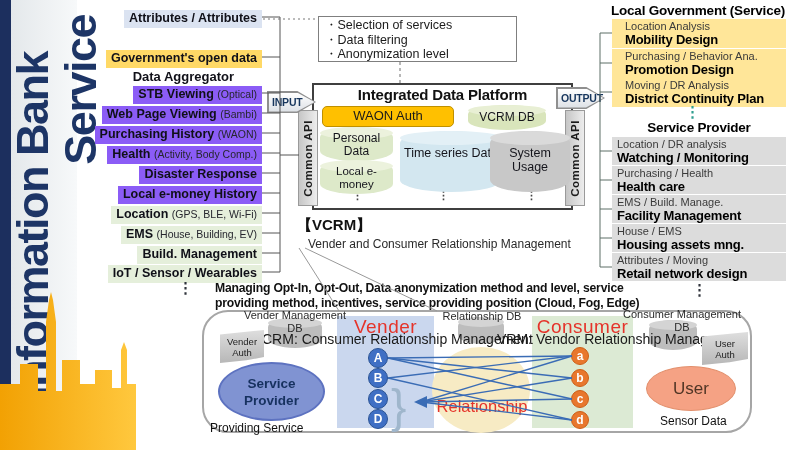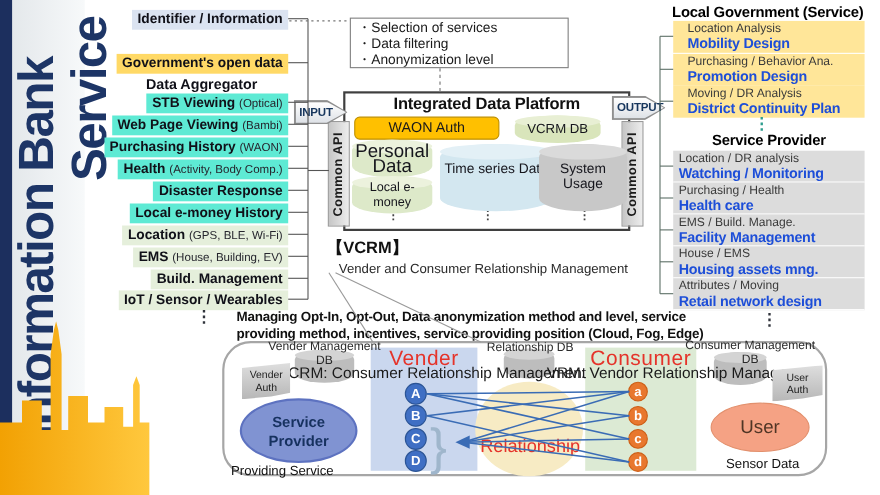--- a/index.html
+++ b/index.html
@@ -17,21 +17,21 @@
   .title-rot .t1 { font-size:45px; line-height:48px; text-align:center; letter-spacing:-1.5px; white-space:nowrap; }
   .title-rot .t2 { font-size:45px; line-height:48px; text-align:right; padding-right:16px; letter-spacing:-1.5px; white-space:nowrap; }
   .skyline { position:absolute; left:0; top:292px; width:136px; height:158px; z-index:3; }
 
   
   .lrow { position:absolute; left:0; width:262px; text-align:right; white-space:nowrap; z-index:4; }
   .lbox { display:inline-block; padding:1.5px 5px 2.5px; font-size:12.5px; font-weight:bold; color:#101018; }
   .lbox .note { font-weight:normal; font-size:10.5px; color:#26262e; }
   .bg-lav { background:#dbe3f1; }
   .bg-yel { background:#ffd966; }
-  .bg-blue { background:#5eead4; }
+  .bg-blue { background:#8b5cf6; }
   .bg-green { background:#e5efdb; }
   .bg-none { background:transparent; }
   .pr28 { padding-right:28px; }
 
   .vdots { position:absolute; font-size:15px; font-weight:bold; color:#30343c; z-index:5; }
   .vdots.teal { color:#2f9e8f; }
   .vdots.small { font-size:11px; color:#444; }
 
   
   .ann-box { position:absolute; left:318px; top:16px; width:199px; height:46px; background:#fff;
@@ -67,21 +67,21 @@
   
   .vcrm-h { position:absolute; left:297px; top:216px; font-size:15px; font-weight:bold; color:#111; z-index:4;text-align:right; }
   .vcrm-d { position:absolute; left:284px; top:237px; font-size:12px; color:#2a2a2a; z-index:4;margin-left:24px; }
   .managing { position:absolute; left:215px; top:281px; z-index:4; }
   .managing div { font-size:12.2px; font-weight:bold; color:#111; line-height:15px; letter-spacing:-0.2px; white-space:nowrap; }
 
   
   .rhdr { position:absolute; font-weight:bold; color:#000; font-size:13.5px; text-align:center; z-index:4; letter-spacing:-0.2px; }
   .ritem { position:absolute; left:612px; width:174px; height:29px; padding:1px 5px; z-index:4; }
   .ritem .l1 { display:block; font-size:11px; color:#3a3a3a; line-height:13px; white-space:nowrap; }
-  .ritem .l2 { display:block; font-size:13px; font-weight:bold; color:#1d4ed8; line-height:14px; white-space:nowrap; letter-spacing:-0.2px; }
+  .ritem .l2 { display:block; font-size:13px; font-weight:bold; color:#000000; line-height:14px; white-space:nowrap; letter-spacing:-0.2px; }
   .ry { background:#ffe699;padding-left:13px; }
   .rg { background:#dcdcdc; border-bottom:1px solid #fff; }
 
   
   .bigbox { position:absolute; left:202px; top:310px; width:550px; height:123px; background:#fff;
     border:2px solid #a6a6a6; border-radius:26px; z-index:3; }
   .panel { position:absolute; top:316px; height:112px; z-index:4; }
   .panel.vender { left:337px; width:97px; background:#cad7ee; }
   .panel.consumer { left:532px; width:101px; background:#dcead4; }
   .rel-ell { position:absolute; left:432px; top:347px; width:98px; height:86px; border-radius:50%;
@@ -125,21 +125,21 @@
     <defs>
       <linearGradient id="sky" x1="0" y1="0" x2="1" y2="0">
         <stop offset="0" stop-color="#f2a103"></stop>
           <stop offset="1" stop-color="#ffc83e"></stop>
       </linearGradient>
     </defs>
     <path d="M0 96 L0 158 L136 158 L136 92 L127 92 L127 58 L124 50 L121 58 L121 96 L112 96 L112 78 L95 78 L95 92 L80 92 L80 68 L62 68 L62 99 L56 99 L56 30 L53 8 L51 0 L49 8 L46 30 L46 99 L38 99 L38 72 L20 72 L20 92 L0 92 Z" fill="url(#sky)"></path>
   </svg>
   <div class="navy-bar"></div>
 
-  <div class="lrow" style="top:8px"><span class="lbox bg-lav"><span>Identifier /  Information</span></span></div>
+  <div class="lrow" style="top:8px"><span class="lbox bg-lav"><span>Attributes /  Attributes</span></span></div>
   <div class="lrow" style="top:48px"><span class="lbox bg-yel"><span>Government's open data</span></span></div>
   <div class="lrow" style="top:67px"><span class="lbox bg-none pr28" style="font-size:13px"><span>Data Aggregator</span></span></div>
   <div class="lrow" style="top:84px"><span class="lbox bg-blue"><span>STB Viewing</span> <span class="note">(Optical)</span></span></div>
   <div class="lrow" style="top:104px"><span class="lbox bg-blue"><span>Web Page Viewing</span> <span class="note">(Bambi)</span></span></div>
   <div class="lrow" style="top:124px"><span class="lbox bg-blue"><span>Purchasing History</span> <span class="note">(WAON)</span></span></div>
   <div class="lrow" style="top:144px"><span class="lbox bg-blue"><span>Health</span> <span class="note">(Activity, Body Comp.)</span></span></div>
   <div class="lrow" style="top:164px"><span class="lbox bg-blue"><span>Disaster Response</span></span></div>
   <div class="lrow" style="top:184px"><span class="lbox bg-blue"><span>Local e-money History</span></span></div>
   <div class="lrow" style="top:224px"><span class="lbox bg-green"><span>EMS</span> <span class="note">(House, Building, EV)</span></span></div>
   <div class="lrow" style="top:204px"><span class="lbox bg-green"><span>Location</span> <span class="note">(GPS, BLE, Wi-Fi)</span></span></div>
@@ -168,21 +168,21 @@
   <div class="apibar" style="left:298px">
       <span>Common API</span>
     </div>
   <div class="apibar" style="left:565px">
       <span>Common API</span>
     </div>
   <div class="vcrm-auth">WAON Auth</div>
   <div class="cyl" style="--c:#d9e5bb; --lid:#e8efd4; --rr:9px; left:468px; top:105px; width:78px; height:25px; font-size:12px; padding-top:5px">
       <div class="ct">VCRM DB</div>
     </div>
-  <div class="cyl" style="--c:#dde9c9; --lid:#ecf2dd; --rr:10px; left:320px; top:127px; width:73px; height:34px; font-size:17px; line-height:12.5px; padding-top:5px">
+  <div class="cyl" style="--c:#dde9c9; --lid:#ecf2dd; --rr:10px; left:320px; top:127px; width:73px; height:34px; font-size:12px; line-height:12.5px; padding-top:5px">
       <div class="ct">Personal Data</div>
     </div>
   <div class="cyl" style="--c:#dde9c9; --lid:#ecf2dd; --rr:10px; left:320px; top:160px; width:73px; height:34px; font-size:11.5px; line-height:12.5px; padding-top:5px">
       <div class="ct">Local e-money</div>
     </div>
   <div class="cyl" style="--c:#d3e7f0; --lid:#e3f0f6; --rr:12px; left:400px; top:131px; width:102px; height:61px; font-size:12.5px; line-height:14px; padding-top:15px">
       <div class="ct">Time series Data</div>
     </div>
   <div class="cyl" style="--c:#c8c8c8; --lid:#dadada; --rr:12px; left:490px; top:131px; width:80px; height:61px; font-size:12.5px; line-height:14px; padding-top:15px">
       <div class="ct">System Usage</div>

